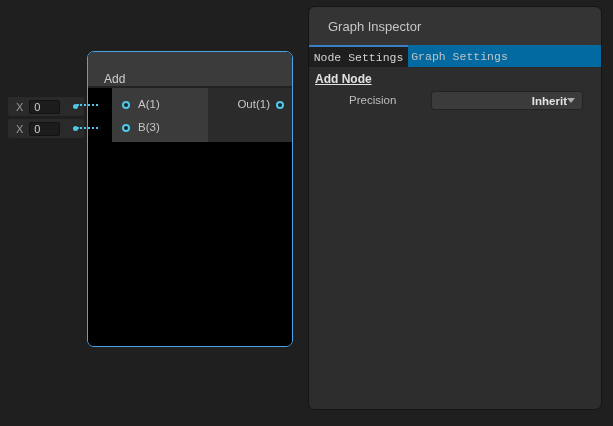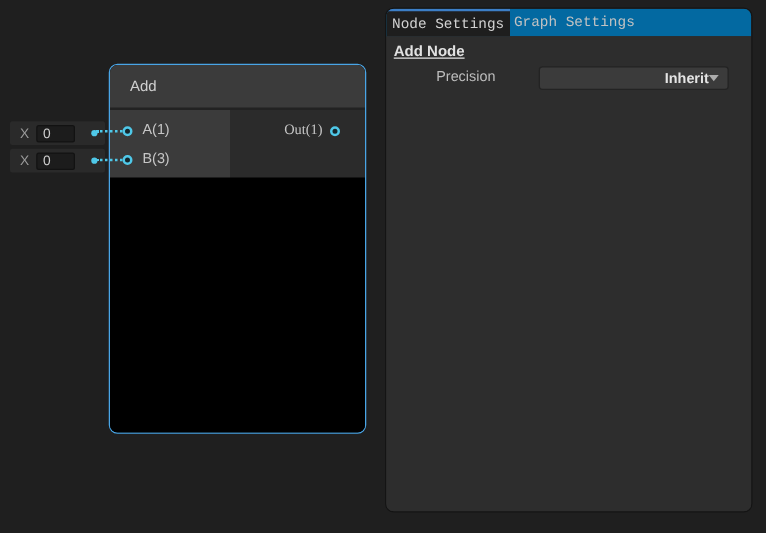--- a/index.html
+++ b/index.html
@@ -50,30 +50,30 @@
     position: absolute; left: 87px; top: 51px;
     width: 206px; height: 296px;
     background: #000;
     border: 1.5px solid #49A5E6; border-radius: 7px;
     display: flex; flex-direction: column;
     overflow: hidden; z-index: 2;
   }
   .node-title {
     height: 36px; flex: 0 0 36px;
     background: #3B3B3B; border-bottom: 2px solid #222222;
-    display: flex; align-items: center; padding-left: 16px;
+    display: flex; align-items: flex-end; padding-left: 16px;
     color: #CFCFCF; font-size: 12px;
   }
-  .node-ports { flex: 0 0 54px; display: flex; }
+  .node-ports { flex: 0 0 54px; display: flex; padding-left: 24px; }
   .ports-in  { width: 96px; background: #3B3B3B; position: relative; }
   .ports-out { flex: 1; background: #2B2B2B; position: relative; }
   .port-row { position: absolute; display: flex; align-items: center; gap: 8px; }
   .port-row.in1 { left: 10px; top: 10px; }
   .port-row.in2 { left: 10px; top: 33px; }
-  .port-row.out1 { right: 20px; top: 10px; gap: 6px; font-family: Liberation Serif, serif; }
+  .port-row.out1 { right: 8px; top: 10px; gap: 6px; }
   .ring {
     width: 8px; height: 8px; border-radius: 50%;
     border: 2px solid #4FC8E8; background: #15262B; flex: 0 0 8px;
     cursor: crosshair;
   }
   .port-label { color: #C6C6C6; font-size: 11.5px; line-height: 13px; }
   .node-preview { flex: 1; background: #000; }
 
   
   .inspector {
@@ -166,20 +166,23 @@
           <span class="port-label">Out(1)</span>
           <span class="ring"></span>
         </div>
       </div>
     </div>
     <div class="node-preview"></div>
   </div>
 </div>
 
 <div class="inspector">
+  <div class="insp-header">
+    <span>Graph Inspector</span>
+  </div>
   <div class="tabbar">
     <div class="tab selected">Node Settings</div>
     <div class="tab t2">Graph Settings</div>
   </div>
   <div class="insp-content">
     <div class="section-heading">Add Node</div>
     <div class="field-row">
       <span class="field-label">Precision</span>
       <div class="dropdown">
         <span class="dd-value">Inherit</span>

